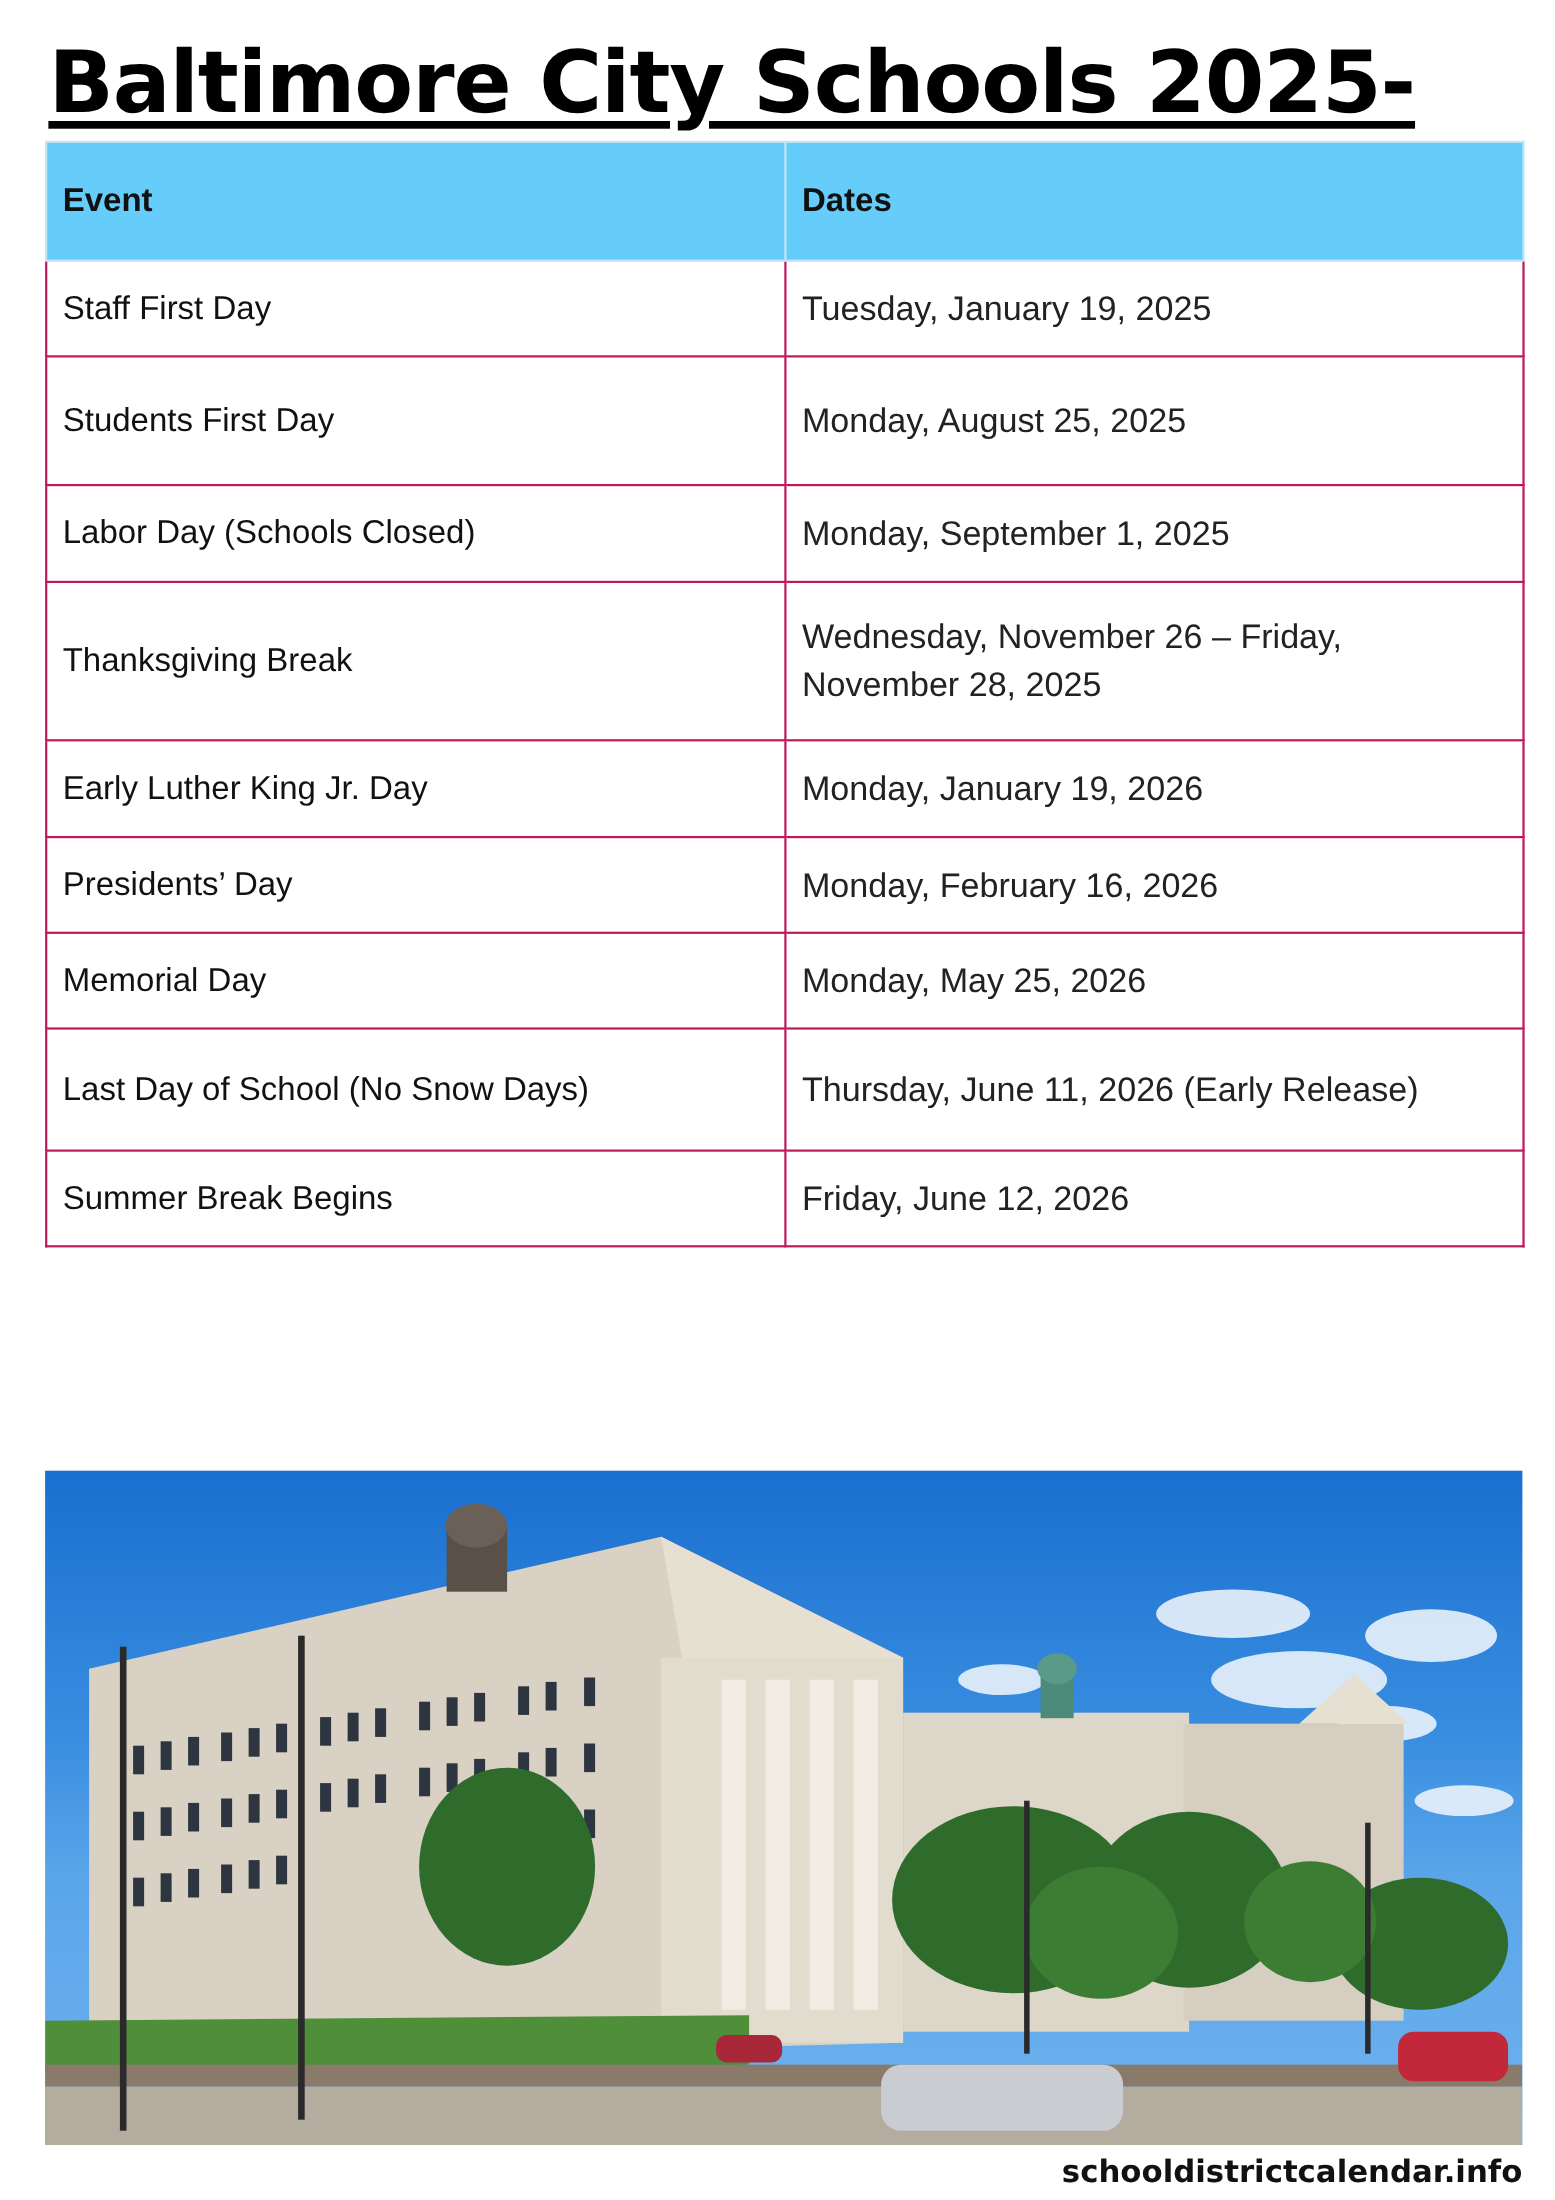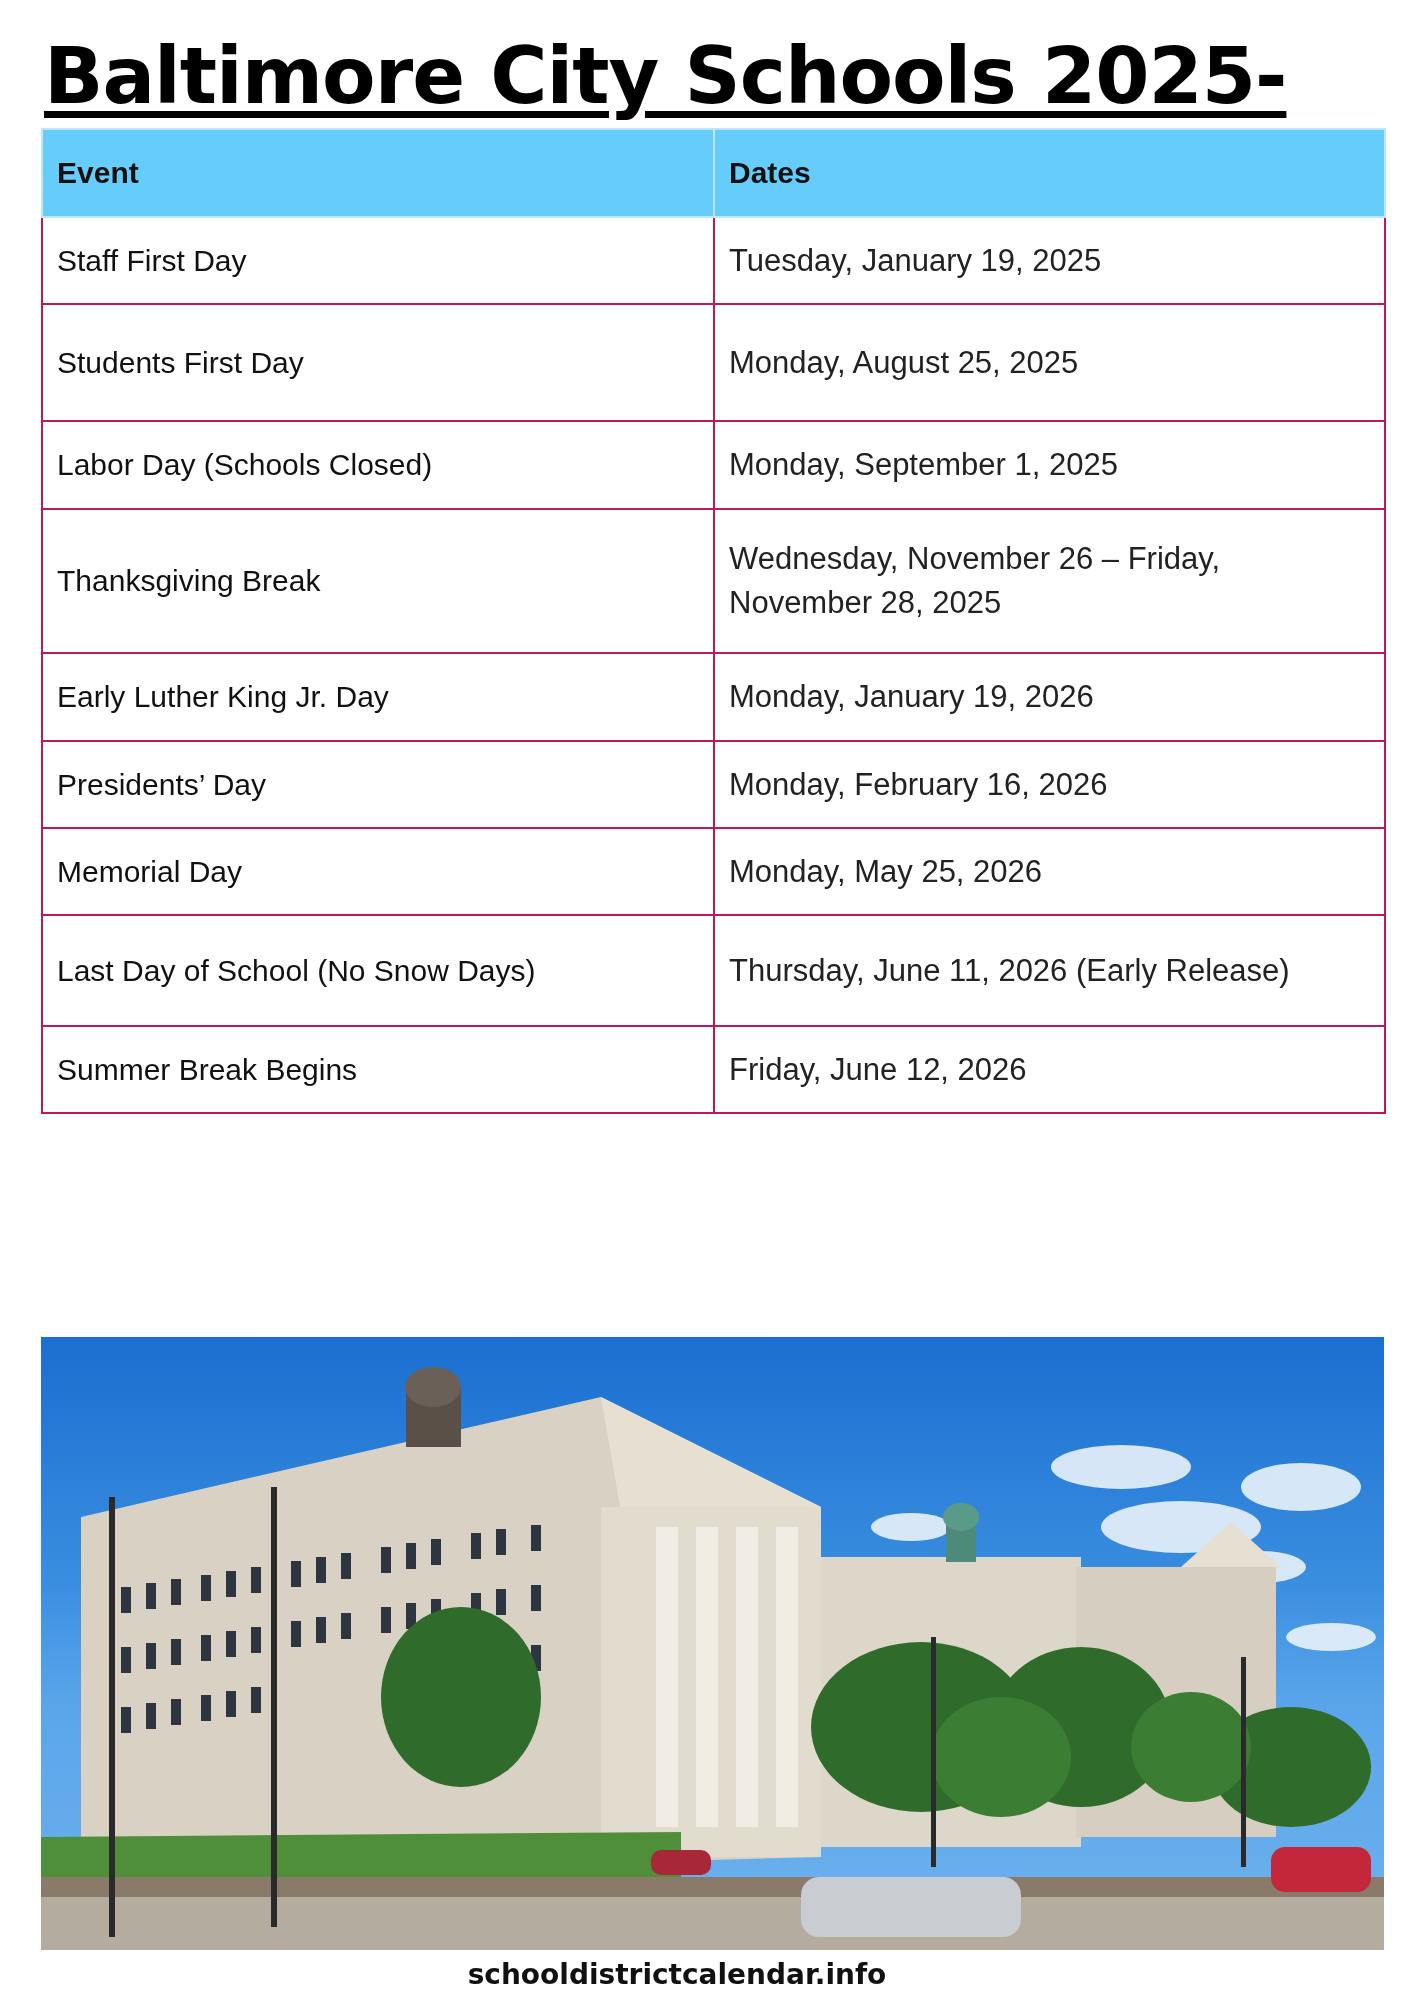--- a/index.html
+++ b/index.html
@@ -11,34 +11,34 @@
     text-decoration: underline; text-decoration-thickness: 7px; text-underline-offset: 8px;
     color: #000;
   }
   table.cal {
     position: absolute; left: 41px; top: 128px; width: 1343px;
     border-collapse: collapse; table-layout: fixed;
   }
   table.cal col.c1 { width: 672px; }
   table.cal col.c2 { width: 671px; }
   table.cal th, table.cal td {
-    border: 2px solid #be185d; padding: 0 14px; vertical-align: middle; text-align: left;
+    border: 2px solid #be185d; padding: 10px 14px; vertical-align: middle; text-align: left;
   }
   table.cal thead th {
     background: #66ccfa; font-weight: bold; font-size: 30px; height: 86px; color: #111;
     border-color: #bfe6f7;
   }
   table.cal td.ev { font-weight: normal; font-size: 30px; color: #111; }
   table.cal td.dt { font-weight: normal; font-size: 31px; color: #222; line-height: 44px; }
   .photo {
     position: absolute; left: 41px; top: 1337px; width: 1343px; height: 613px; overflow: hidden;
     background: linear-gradient(180deg, #1a6fd0 0%, #3a8ee0 40%, #5aa5ea 60%, #6fb2ee 100%);
   }
   .footer {
-    position: absolute; left: 0; width: 1414px; top: 1958px; text-align: center;
+    position: absolute; left: 0; width: 1414px; top: 1958px; text-align: right;
     font-family: "DejaVu Sans", sans-serif; font-weight: bold; font-size: 28px; color: #111;
     padding-left: 0; 
   }
   .footer span { position: relative; left: -30px; }
 </style>
 </head>
 <body>
 
 <h1 class="title">Baltimore City Schools 2025-2026</h1>
 

